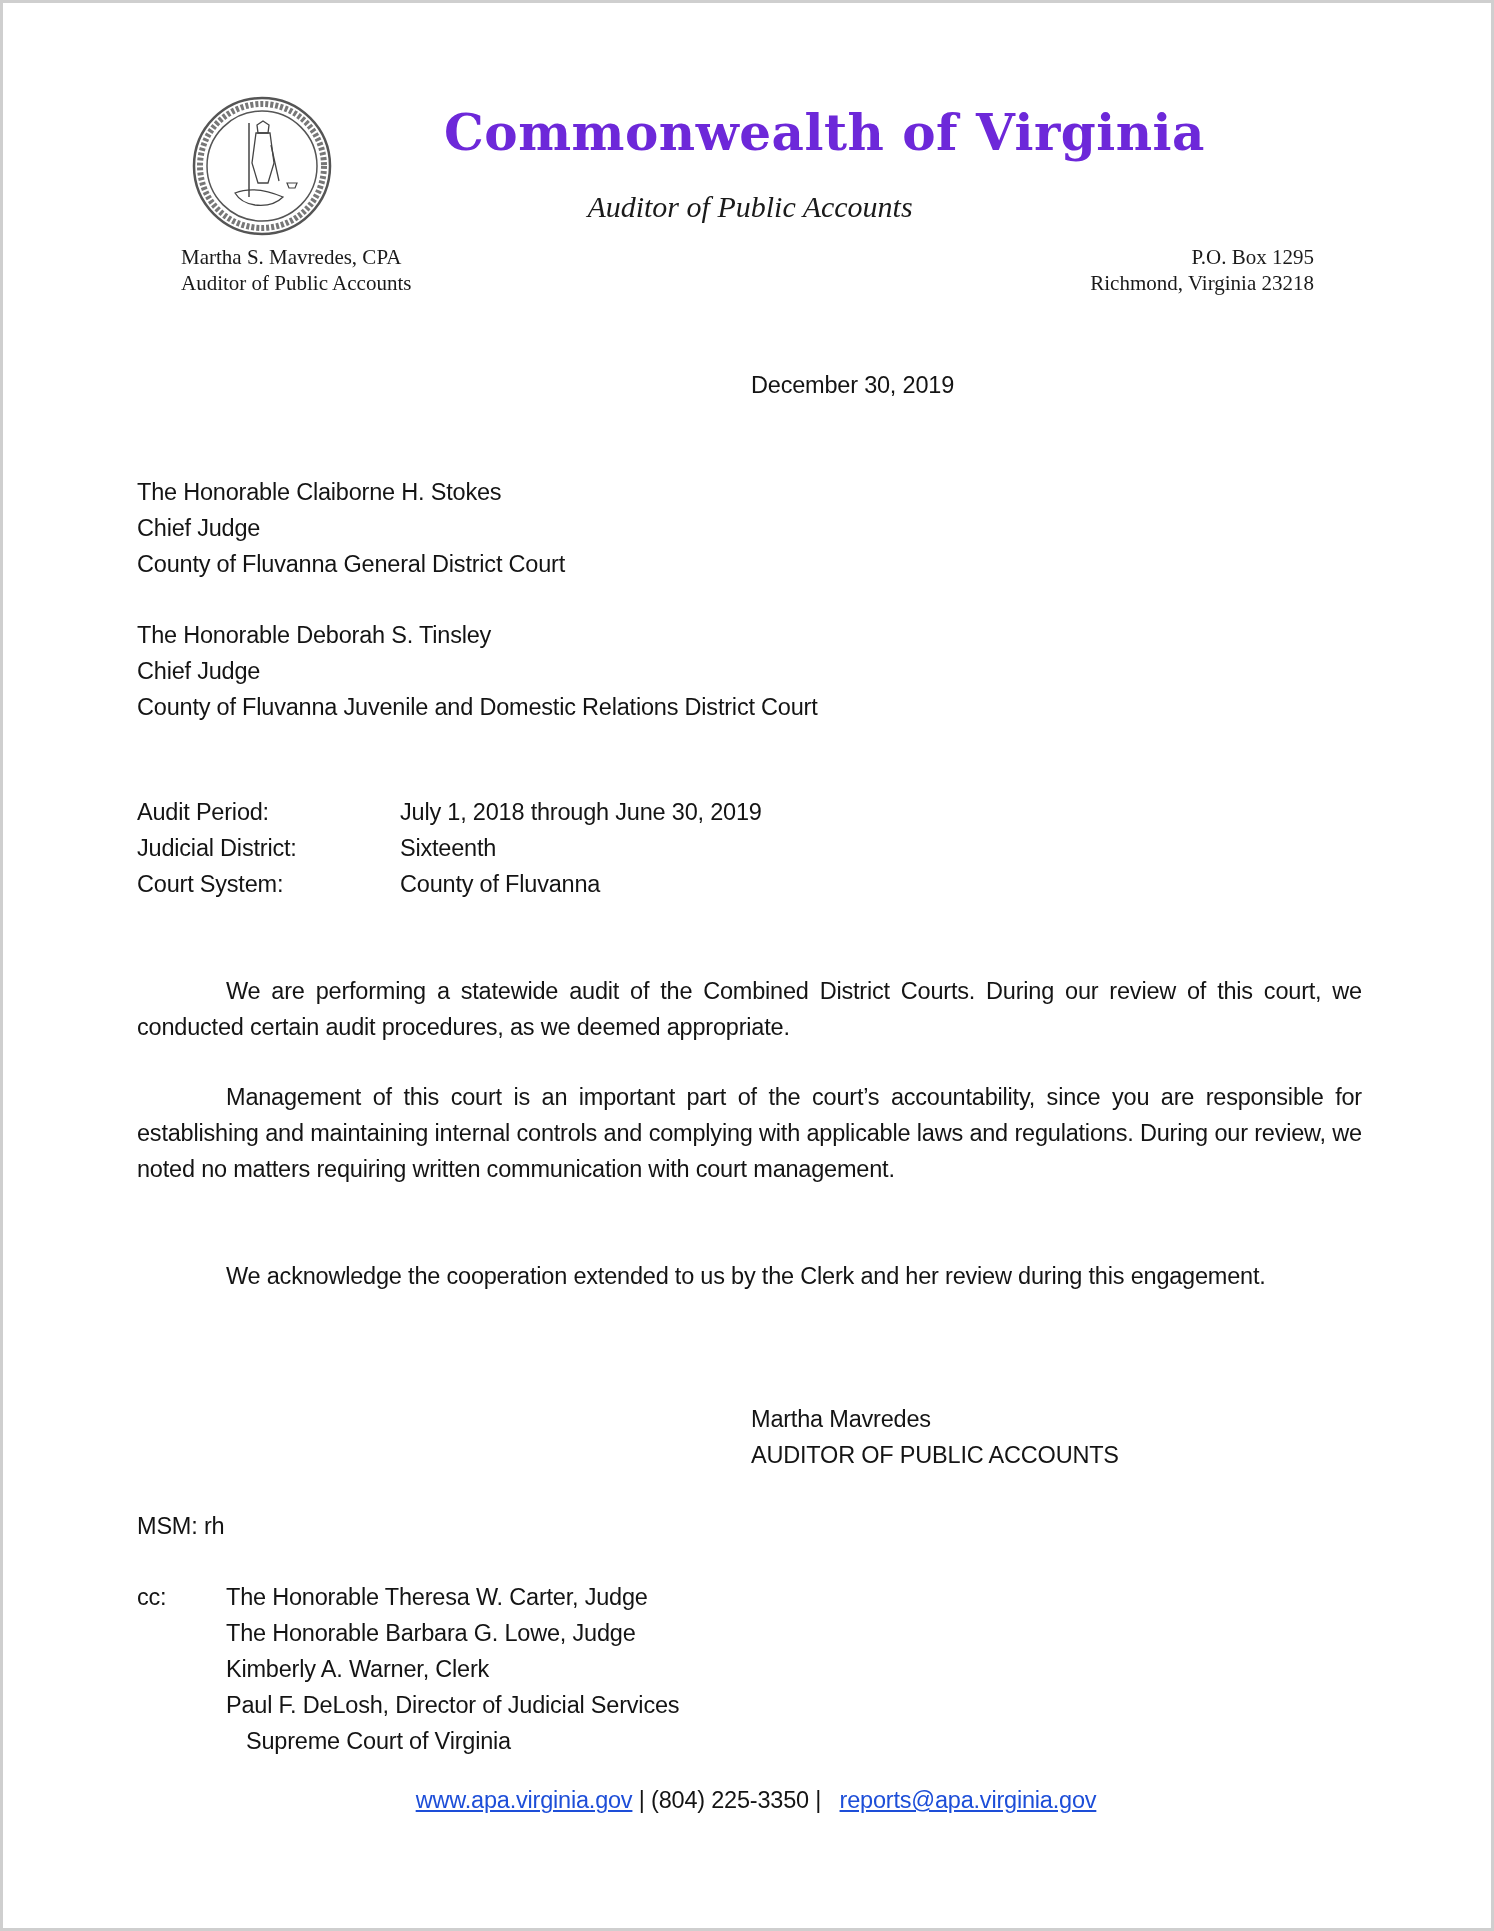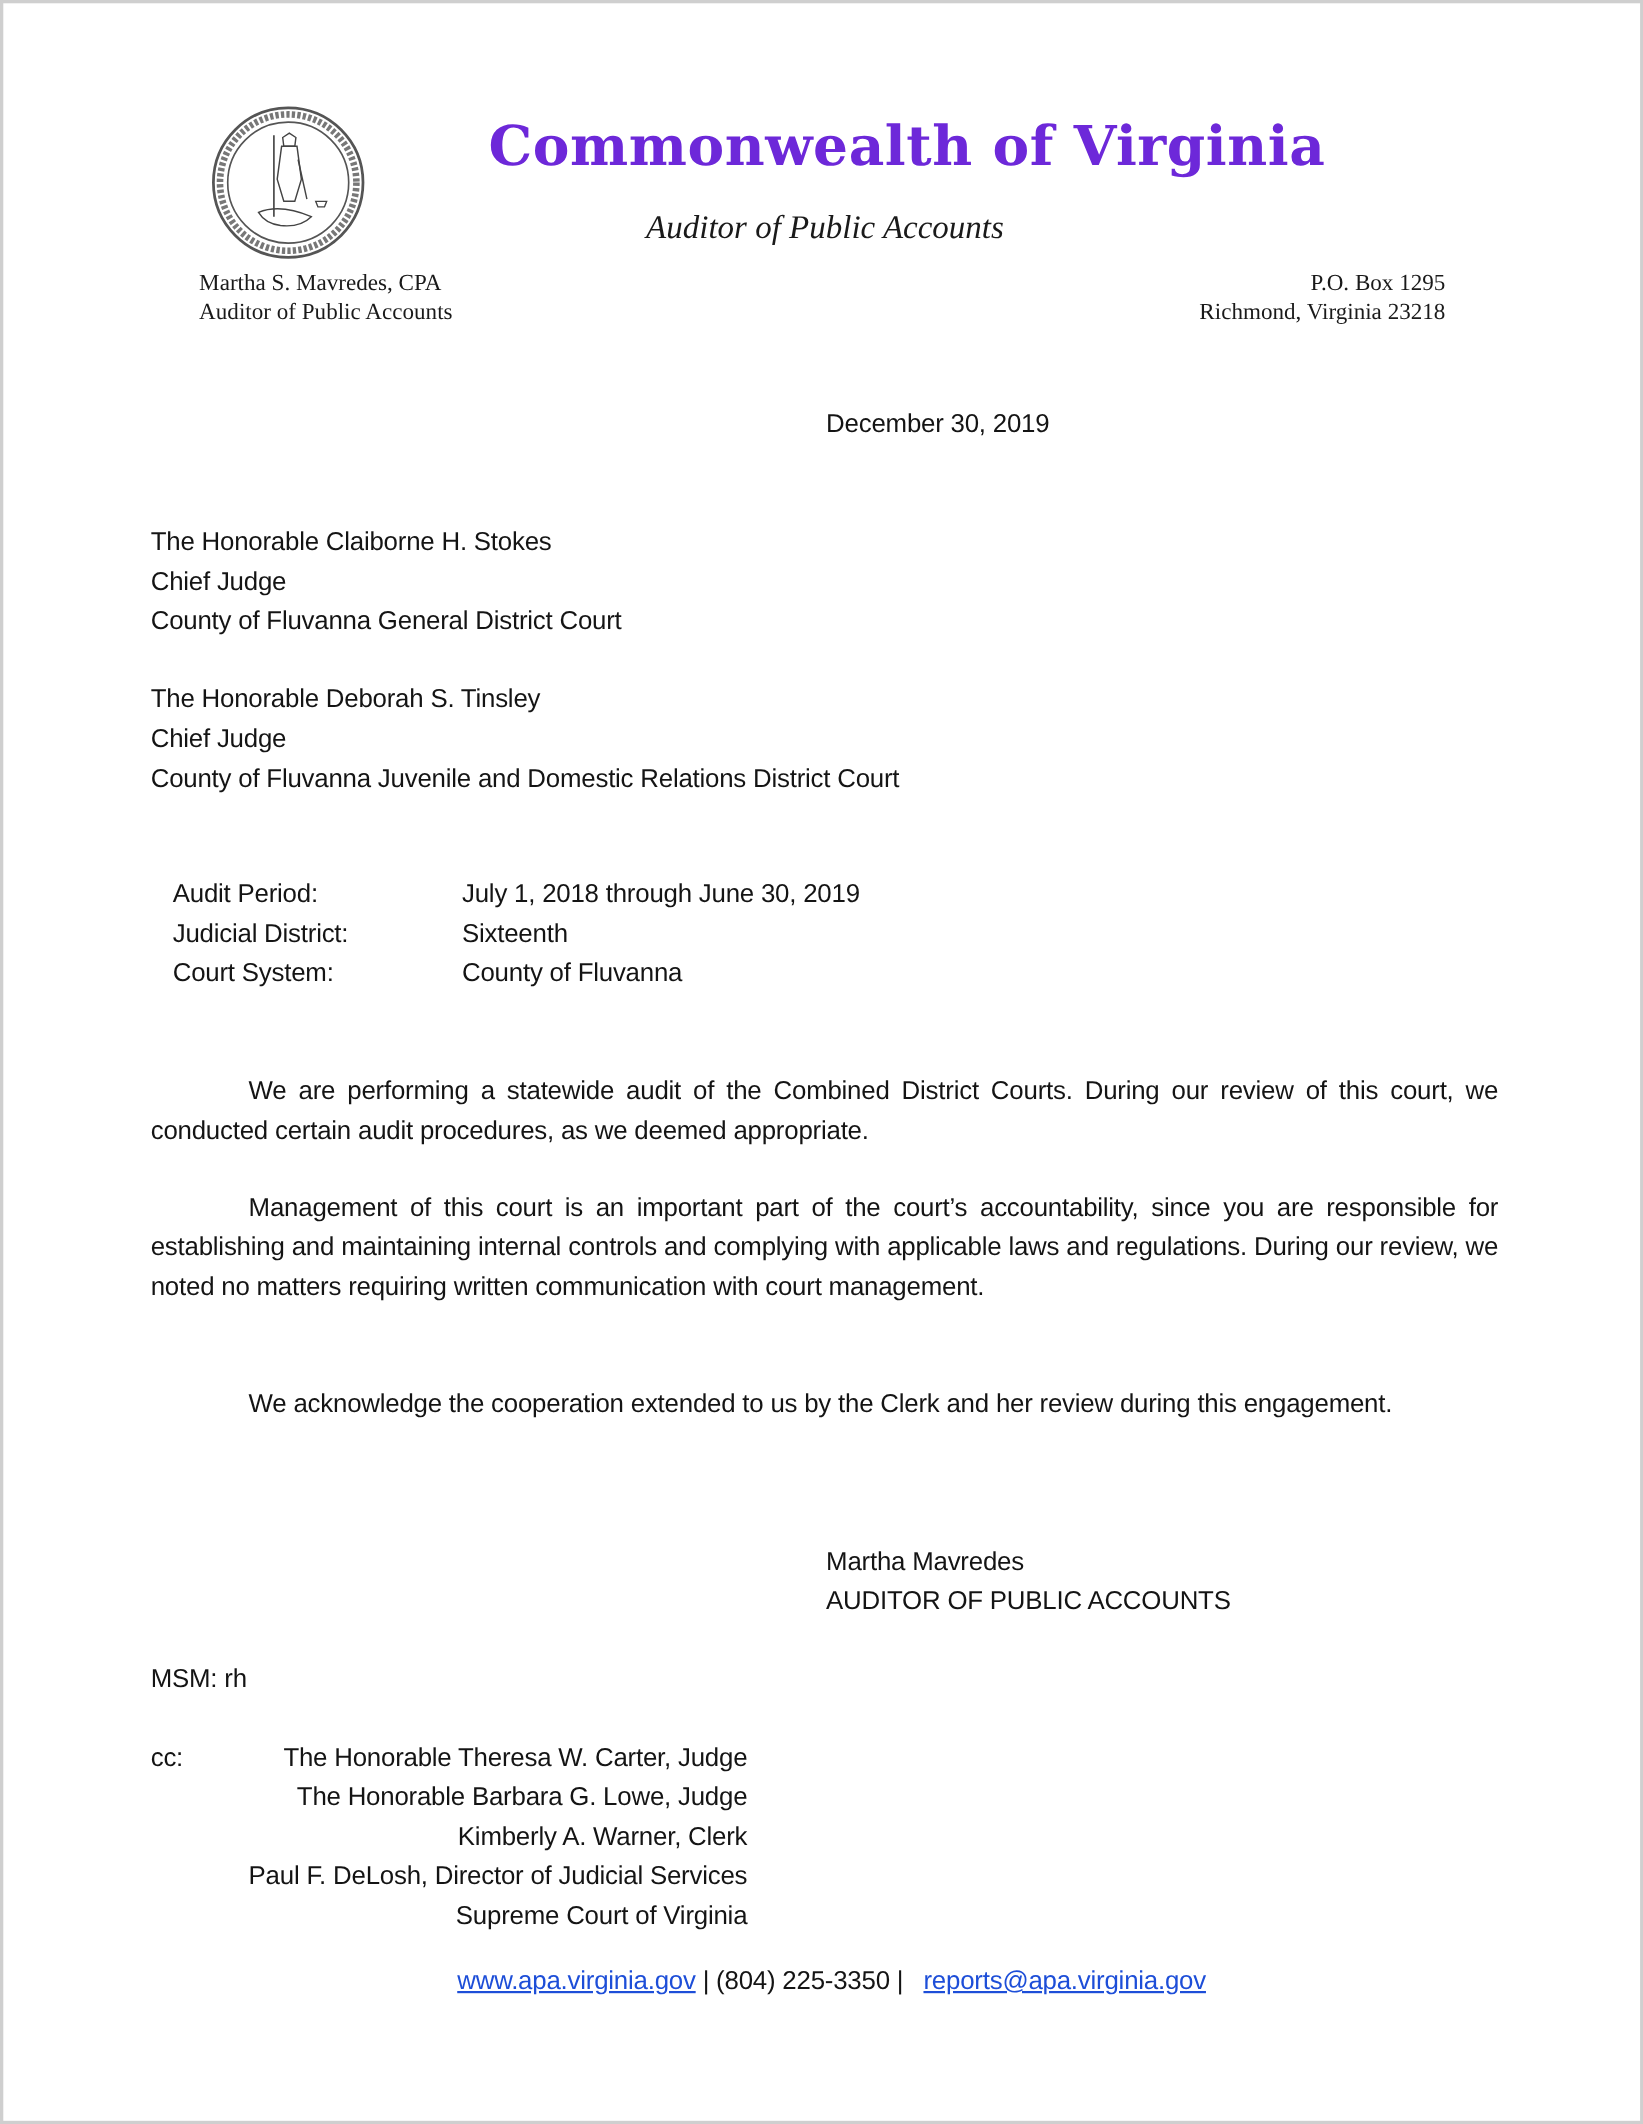--- a/index.html
+++ b/index.html
@@ -18,33 +18,33 @@
     font-size: 50px; color: #6d28d9; letter-spacing: 0.5px;
   }
   .subtitle { left: 441px; top: 187px; width: 612px; text-align: center; font-style: italic; font-size: 30px; }
   .hdr-left { left: 178px; top: 241px; font-size: 21px; line-height: 26px; }
   .hdr-right { right: 177px; top: 241px; font-size: 21px; line-height: 26px; text-align: right; }
   .line { line-height: 36px; }
   .date { left: 748px; top: 364px; }
   .addr1 { left: 134px; top: 471px; }
   .addr2 { left: 134px; top: 614px; }
   .meta { left: 134px; top: 791px; }
-  .meta-row { display: flex; height: 36px; line-height: 36px; margin-left: 20px; }
+  .meta-row { display: flex; height: 36px; line-height: 36px; }
   .meta-label { width: 263px; }
   .para {
     position: absolute; left: 134px; width: 1225px; line-height: 36px;
     text-align: justify; text-indent: 89px; white-space: normal;
   }
   .p1 { top: 970px; }
   .p2 { top: 1076px; }
   .p3 { top: 1255px; }
   .sig { left: 748px; top: 1398px; }
   .initials { left: 134px; top: 1505px; }
   .cc { left: 134px; top: 1576px; }
-  .cc-row { display: flex; height: 36px; line-height: 36px; justify-content: space-between; }
+  .cc-row { display: flex; height: 36px; line-height: 36px; }
   .cc-label { width: 89px; }
   .cc-sub { padding-left: 20px; }
   .footer { left: 0; width: 1494px; top: 1779px; text-align: center; }
   .footer a { color: #1d4ed8; text-decoration: underline; margin-left: 12px; }
   .footer .sep { color: #141414; }
 </style>
 </head>
 <body>
 
 <div class="page">

